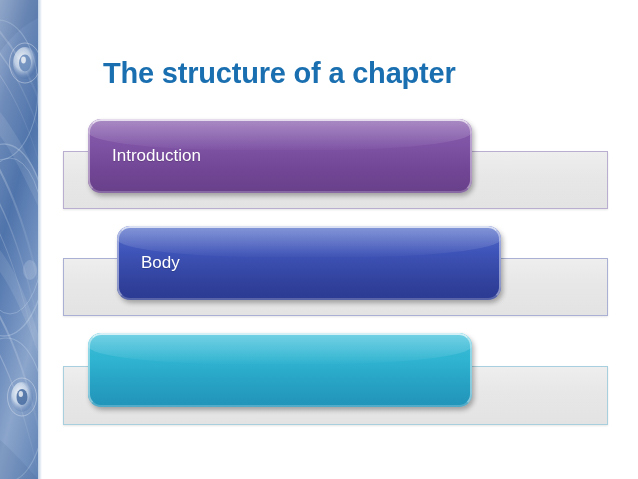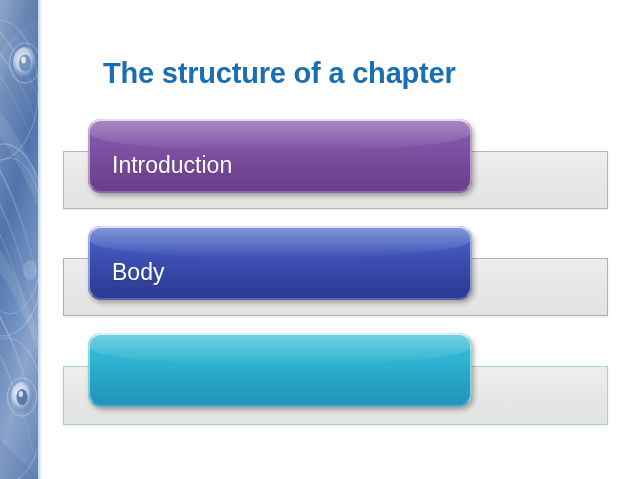--- a/index.html
+++ b/index.html
@@ -104,25 +104,25 @@
     left: 0; top: 0; right: 0; bottom: 0;
     border-radius: 13px;
     border: 2px solid rgba(255,255,255,0.45);
     border-top-color: rgba(255,255,255,0.70);
     border-bottom-color: rgba(255,255,255,0.22);
     pointer-events: none;
   }
   .chip .label {
     position: absolute;
     left: 24px;
-    top: 9px;
+    top: 0;
     height: 74px;
     display: flex;
     align-items: center;
-    font-size: 23px;
+    font-size: 17px;
     color: #ffffff;
     white-space: nowrap;
     text-shadow: 0 1px 1px rgba(0,0,0,0.18);
   }
 
   
   #row-1 { top: 0; }
   #row-1 .gray-bar {
     top: 151px;
     border: 1px solid #b9aed0;
@@ -134,20 +134,21 @@
 
   
   #row-2 { top: 0; }
   #row-2 .gray-bar {
     top: 258px;
     border: 1px solid #a9b0d3;
   }
   #row-2 .chip {
     top: 226px;
     background: linear-gradient(to bottom, #566fc9 0%, #3f54b8 35%, #32439f 72%, #2b3a91 100%);
+    margin-left: 29px;
   }
 
   
   #row-3 { top: 0; }
   #row-3 .gray-bar {
     top: 366px;
     height: 59px;
     border: 1px solid #a7cfdd;
   }
   #row-3 .chip {

